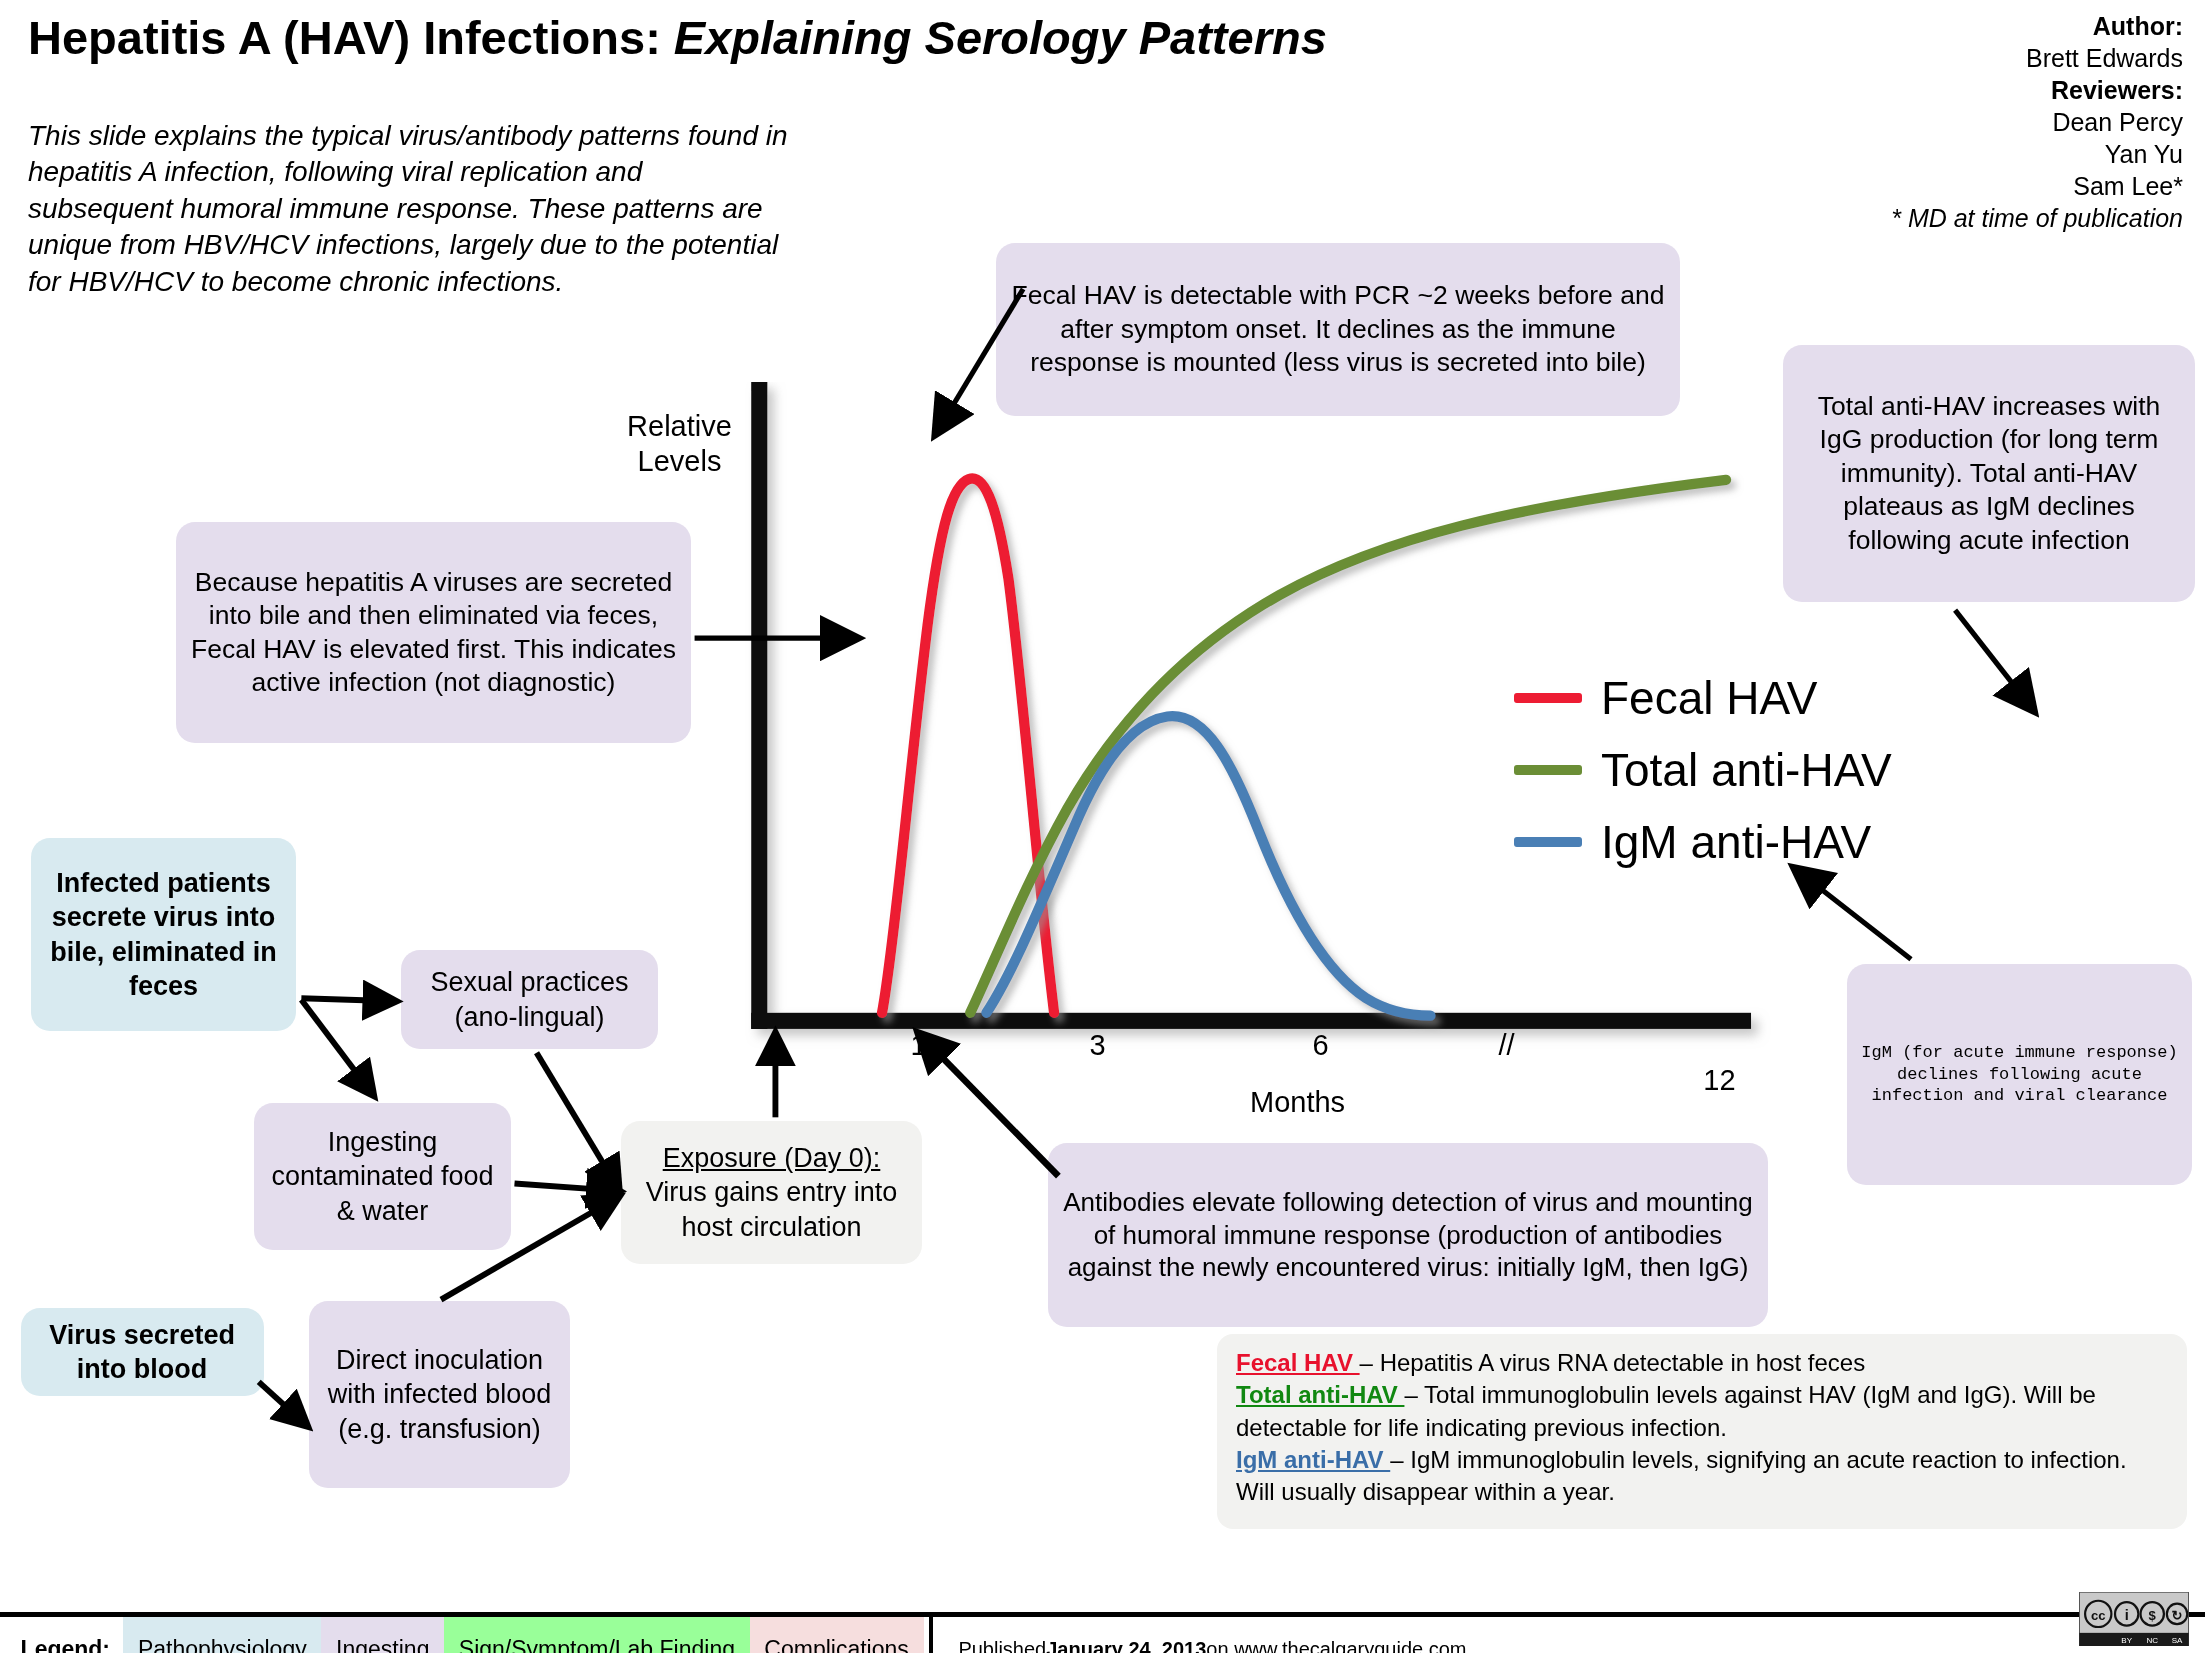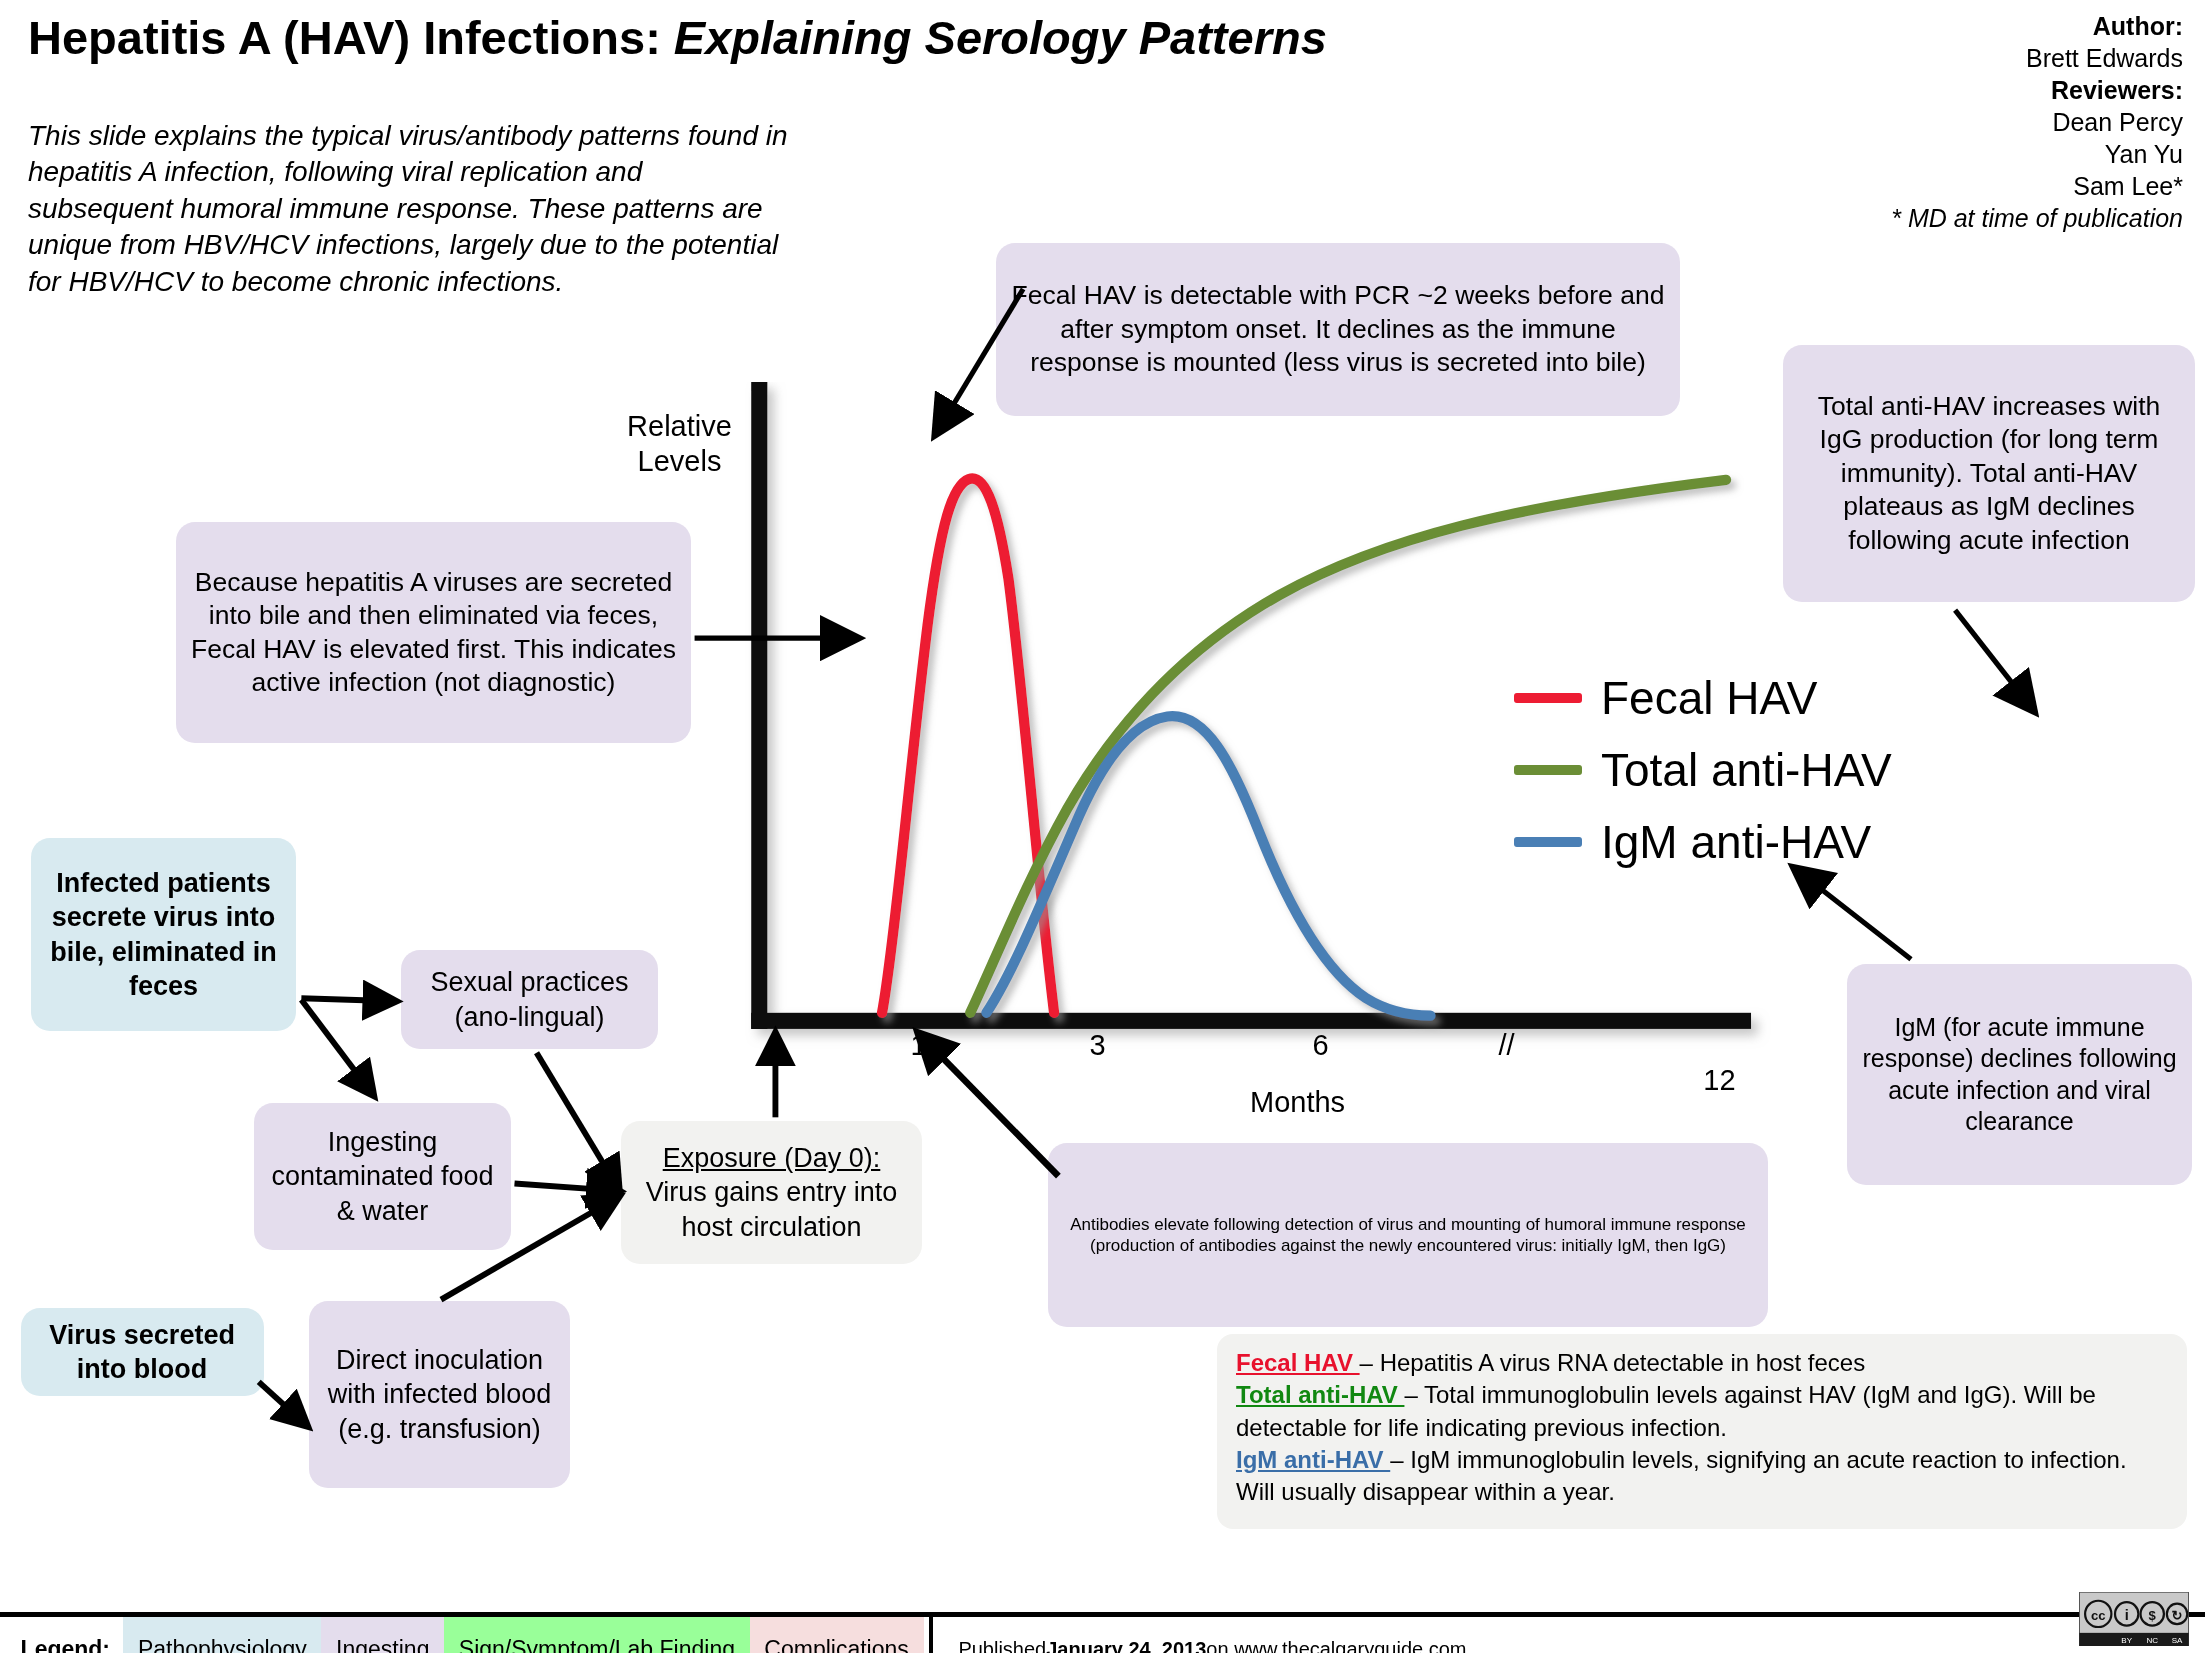--- a/index.html
+++ b/index.html
@@ -196,25 +196,25 @@
   </div>
 
   <div class="box mech" style="left:1783px; top:345px; width:412px; height:257px; font-size:26.5px;">
     <span>Total anti-HAV increases with IgG production (for long term immunity). Total anti-HAV plateaus as IgM declines following acute infection</span>
   </div>
 
   <div class="box mech" style="left:176px; top:522px; width:515px; height:221px; font-size:26.5px;">
     <span>Because hepatitis A viruses are secreted into bile and then eliminated via feces, Fecal HAV is elevated first. This indicates active infection (not diagnostic)</span>
   </div>
 
-  <div class="box mech" style="left:1847px; top:964px; width:345px; height:221px; font-size:25px;">
+  <div class="box mech" style="left:1847px; top:964px; width:345px; height:221px; font-size:17px;font-family:Liberation Mono, monospace;">
     <span>IgM (for acute immune response) declines following acute infection and viral clearance</span>
   </div>
 
-  <div class="box mech" style="left:1048px; top:1143px; width:720px; height:184px; font-size:17px;">
+  <div class="box mech" style="left:1048px; top:1143px; width:720px; height:184px; font-size:26px;">
     <span>Antibodies elevate following detection of virus and mounting of humoral immune response (production of antibodies against the newly encountered virus: initially IgM, then IgG)</span>
   </div>
 
   <div class="box patho" style="left:31px; top:838px; width:265px; height:193px; font-size:27px;">
     <span>Infected patients secrete virus into bile, eliminated in feces</span>
   </div>
 
   <div class="box mech" style="left:254px; top:1103px; width:257px; height:147px; font-size:27px;">
     <span>Ingesting contaminated food &amp; water</span>
   </div>

